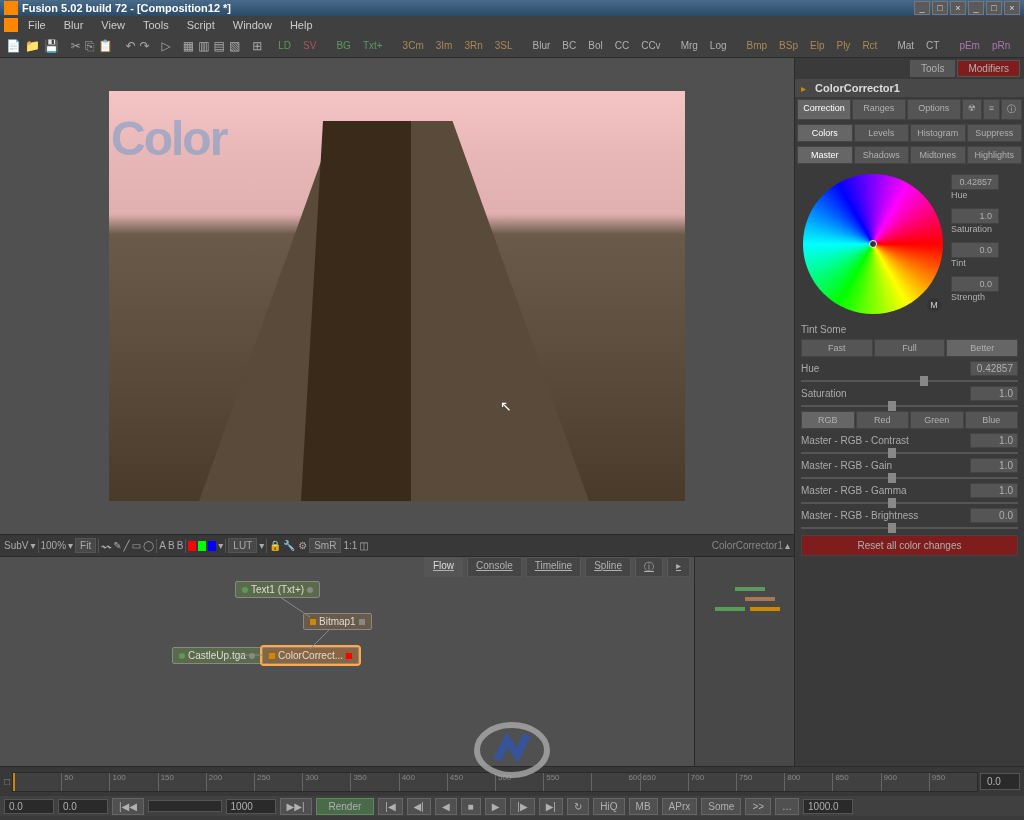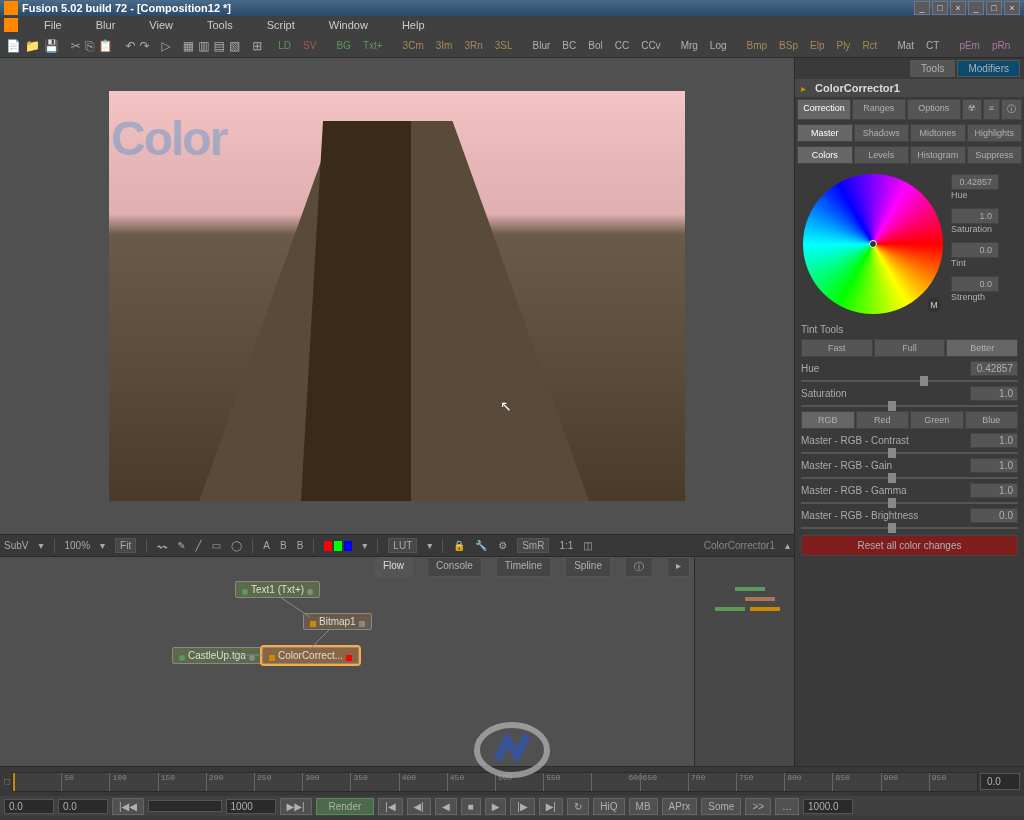--- a/index.html
+++ b/index.html
@@ -2,56 +2,56 @@
 <html><head>
 <meta charset="utf-8">
 <style>
 * { margin: 0; padding: 0; box-sizing: border-box; font-family: Arial, sans-serif; user-select: none; }
 body { background: #3a3a3a; color: #b0b0b0; font-size: 10px; width: 1024px; height: 820px; overflow: hidden; }
 .titlebar { background: linear-gradient(#4a6a8a, #2a4a6a); height: 16px; display: flex; align-items: center; padding: 3px 4px; }
 .titlebar-icon { width: 14px; height: 14px; background: #ff8800; margin-right: 4px; }
 .titlebar-text { color: #fff; font-size: 11px; font-weight: bold; flex: 1; }
 .window-controls { display: flex; gap: 2px; }
 .win-btn { width: 16px; height: 14px; background: #5a5a5a; border: 1px solid #777; color: #ddd; font-size: 9px; display: flex; align-items: center; justify-content: center; cursor: pointer; }
-.menubar { background: #404040; height: 18px; display: flex; align-items: center; padding: 0 4px; gap: 18px; }
+.menubar { background: #404040; height: 18px; display: flex; align-items: center; padding: 0 4px; gap: 2px; }
 .menubar-icon { width: 14px; height: 14px; background: #ff8800; }
 .menu-item { padding: 2px 8px; color: #ccc; font-size: 11px; cursor: pointer; }
 .toolbar { background: #404040; height: 24px; display: flex; align-items: center; padding: 0 6px; gap: 4px; border-bottom: 1px solid #2a2a2a; }
 .tool-icon { width: 18px; height: 18px; display: flex; align-items: center; justify-content: center; cursor: pointer; color: #aaa; font-size: 12px; }
 .tool-sep { width: 1px; height: 16px; background: #555; margin: 0 2px; }
 .tool-label { padding: 2px 4px; font-size: 10px; cursor: pointer; }
 .tool-green { color: #5a9a5a; }
 .tool-red { color: #aa5555; }
 .tool-amber { color: #aa8855; }
 .tool-purple { color: #aa77aa; }
 .main-area { display: flex; height: calc(100% - 62px - 30px - 20px); }
 .left-panel { flex: 1; display: flex; flex-direction: column; background: #505050; }
 .viewer { flex: 1; background: #505050; position: relative; display: flex; align-items: center; justify-content: center; }
 .viewer-image { width: 576px; height: 410px; background: linear-gradient(to bottom, #f5c5c5 0%, #e8b8b8 15%, #e0b0b0 30%, #6a5a4a 35%, #5a4a3a 70%, #4a3a2a 100%); position: relative; overflow: hidden; }
 .watermark-text { position: absolute; top: 20px; left: 2px; color: rgba(100,150,200,0.5); font-size: 48px; font-weight: bold; letter-spacing: -2px; }
 .tower { position: absolute; left: 90px; top: 30px; width: 390px; height: 380px; background: #5a4a3a; clip-path: polygon(35% 0%, 65% 0%, 100% 100%, 0% 100%); }
 .tower-dark { position: absolute; left: 192px; top: 30px; width: 110px; height: 380px; background: #3a2a1a; clip-path: polygon(20% 0%, 100% 0%, 100% 100%, 0% 100%); }
-.viewer-toolbar { background: #383838; height: 22px; display: flex; align-items: center; padding: 0 4px; gap: 10px; border-top: 1px solid #2a2a2a; }
+.viewer-toolbar { background: #383838; height: 22px; display: flex; align-items: center; padding: 0 4px; gap: 2px; border-top: 1px solid #2a2a2a; }
 .vt-item { font-size: 10px; color: #aaa; cursor: pointer; }
 .vt-sep { width: 1px; height: 14px; background: #555; }
 .vt-btn { padding: 1px 4px; background: #484848; border: 1px solid #555; }
 .vt-right { margin-left: auto; color: #888; }
 .flow-area { height: 210px; background: #505050; border-top: 1px solid #2a2a2a; display: flex; }
 .flow-canvas { flex: 1; position: relative; background: #505050; overflow: hidden; }
-.flow-tabs { position: absolute; top: 0; right: 4px; display: flex; gap: 14px; }
+.flow-tabs { position: absolute; top: 0; right: 4px; display: flex; gap: 4px; text-decoration: underline; }
 .flow-tab { background: #454545; border: 1px solid #555; padding: 2px 8px; font-size: 10px; cursor: pointer; }
 .flow-tab.active { background: #555; color: #ddd; }
-.node { position: absolute; background: #666; border: 1px solid #888; border-radius: 2px; padding: 2px 6px; font-size: 10px; display: flex; align-items: flex-end; color: #ddd; cursor: pointer; }
+.node { position: absolute; background: #666; border: 1px solid #888; border-radius: 2px; padding: 2px 6px; font-size: 10px; display: flex; align-items: center; color: #ddd; cursor: pointer; }
 .node.source { background: #5a6a4a; }
 .node.selected { background: #886644; outline: 2px solid #ffaa44; }
 .mini-nav { width: 100px; background: #484848; border-left: 1px solid #2a2a2a; position: relative; }
 .mini-block { position: absolute; height: 4px; }
 .right-panel { width: 230px; background: #3a3a3a; border-left: 1px solid #2a2a2a; display: flex; flex-direction: column; }
 .panel-tabs { display: flex; justify-content: flex-end; padding: 2px 4px; gap: 2px; }
-.ptab { background: #0c4a6e; border: 1px solid #555; padding: 2px 10px; font-size: 10px; cursor: pointer; }
+.ptab { background: #7f1d1d; border: 1px solid #555; padding: 2px 10px; font-size: 10px; cursor: pointer; }
 .ptab.active { background: #555; }
 .tool-header { background: #484848; padding: 3px 6px; display: flex; align-items: center; gap: 4px; }
 .tool-chevron { width: 10px; color: #cc8800; }
 .tool-name { font-weight: bold; font-size: 11px; color: #ddd; }
 .sub-tabs { display: flex; gap: 1px; padding: 2px; }
 .sub-tab { flex: 1; background: #555; border: 1px solid #444; padding: 3px 2px; font-size: 9px; text-align: center; cursor: pointer; }
 .sub-tab.active { background: #666; color: #fff; }
 .color-wheel-area { padding: 8px; display: flex; gap: 8px; }
 .color-wheel { width: 140px; height: 140px; border-radius: 50%; background: conic-gradient(from 90deg, #f00, #ff0, #0f0, #0ff, #00f, #f0f, #f00); position: relative; }
 .wheel-center { position: absolute; top: 50%; left: 50%; width: 8px; height: 8px; background: #333; border: 1px solid #fff; border-radius: 50%; transform: translate(-50%, -50%); }
@@ -61,21 +61,21 @@
 .param-label { flex: 1; color: #aaa; }
 .param-value { background: #555; border: 1px solid #444; padding: 1px 4px; width: 48px; text-align: right; font-size: 10px; }
 .slider-track { flex: 1; height: 2px; background: #555; position: relative; }
 .slider-thumb { position: absolute; width: 8px; height: 10px; background: #888; top: -4px; }
 .btn-group { display: flex; gap: 1px; padding: 2px 6px; }
 .btn-group .btn { flex: 1; background: #555; border: 1px solid #444; padding: 3px 2px; font-size: 9px; text-align: center; cursor: pointer; }
 .btn-group .btn.active { background: #666; }
 .reset-btn { background: #7f1d1d; border: 1px solid #444; padding: 4px; margin: 4px 6px; text-align: center; font-size: 10px; cursor: pointer; }
 .timeline { height: 30px; background: #383838; border-top: 1px solid #2a2a2a; display: flex; align-items: center; padding: 0 4px; gap: 2px; }
 .time-ruler { flex: 1; height: 20px; background: #404040; border: 1px solid #2a2a2a; position: relative; overflow: hidden; }
-.time-tick { position: absolute; top: 0; font-size: 8px; color: #888; border-left: 1px solid #666; height: 100%; padding-left: 2px; font-family: Liberation Mono, monospace; }
+.time-tick { position: absolute; top: 0; font-size: 8px; color: #888; border-left: 1px solid #666; height: 100%; padding-left: 2px; }
 .time-marker { position: absolute; top: 0; width: 2px; height: 100%; background: #cc8800; }
 .time-field { background: #2a2a2a; border: 1px solid #555; padding: 2px 6px; width: 40px; }
 .transport { height: 20px; background: #404040; display: flex; align-items: center; padding: 0 4px; gap: 4px; }
 .transport-field { background: #2a2a2a; border: 1px solid #555; padding: 1px 4px; width: 50px; font-size: 10px; }
 .render-btn { background: #4a6a4a; border: 1px solid #5a8a5a; padding: 2px 12px; cursor: pointer; }
 .transport-btn { background: #505050; border: 1px solid #666; padding: 2px 6px; cursor: pointer; font-size: 10px; }
 .watermark-logo { position: absolute; left: 50%; bottom: 40px; transform: translateX(-50%); width: 80px; height: 60px; opacity: 0.8; pointer-events: none; }
 .cursor { position: absolute; top: 340px; left: 500px; color: #fff; font-size: 14px; pointer-events: none; }
 </style>
 </head>
@@ -264,30 +264,30 @@
     </div>
     <div class="sub-tabs">
       <div class="sub-tab active">Correction</div>
       <div class="sub-tab">Ranges</div>
       <div class="sub-tab">Options</div>
       <div class="sub-tab" style="flex:0;padding:3px 5px">☢</div>
       <div class="sub-tab" style="flex:0;padding:3px 5px">≡</div>
       <div class="sub-tab" style="flex:0;padding:3px 5px">ⓘ</div>
     </div>
     <div class="sub-tabs">
+      <div class="sub-tab active">Colors</div>
+      <div class="sub-tab">Levels</div>
+      <div class="sub-tab">Histogram</div>
+      <div class="sub-tab">Suppress</div>
+    </div>
+    <div class="sub-tabs">
       <div class="sub-tab active">Master</div>
       <div class="sub-tab">Shadows</div>
       <div class="sub-tab">Midtones</div>
       <div class="sub-tab">Highlights</div>
-    </div>
-    <div class="sub-tabs">
-      <div class="sub-tab active">Colors</div>
-      <div class="sub-tab">Levels</div>
-      <div class="sub-tab">Histogram</div>
-      <div class="sub-tab">Suppress</div>
     </div>
     <div class="color-wheel-area">
       <div class="color-wheel">
         <div class="wheel-center"></div>
         <div style="position:absolute;bottom:2px;right:2px;width:14px;height:14px;background:#333;border-radius:50%;color:#ccc;text-align:center;line-height:14px;font-size:9px">M</div>
       </div>
       <div class="wheel-values">
         <div>
             <div class="value-box">0.42857</div>
             <div>Hue</div>
@@ -300,21 +300,21 @@
             <div class="value-box">0.0</div>
             <div>Tint</div>
           </div>
         <div>
             <div class="value-box">0.0</div>
             <div>Strength</div>
           </div>
       </div>
     </div>
     <div class="param-row">
-        <span class="param-label">Tint Tools</span>
+        <span class="param-label">Tint Some</span>
       </div>
     <div class="btn-group">
       <div class="btn">Fast</div>
       <div class="btn">Full</div>
       <div class="btn active">Better</div>
     </div>
     <div class="param-row">
       <span class="param-label">Hue</span>
       <span class="param-value">0.42857</span>
     </div>

